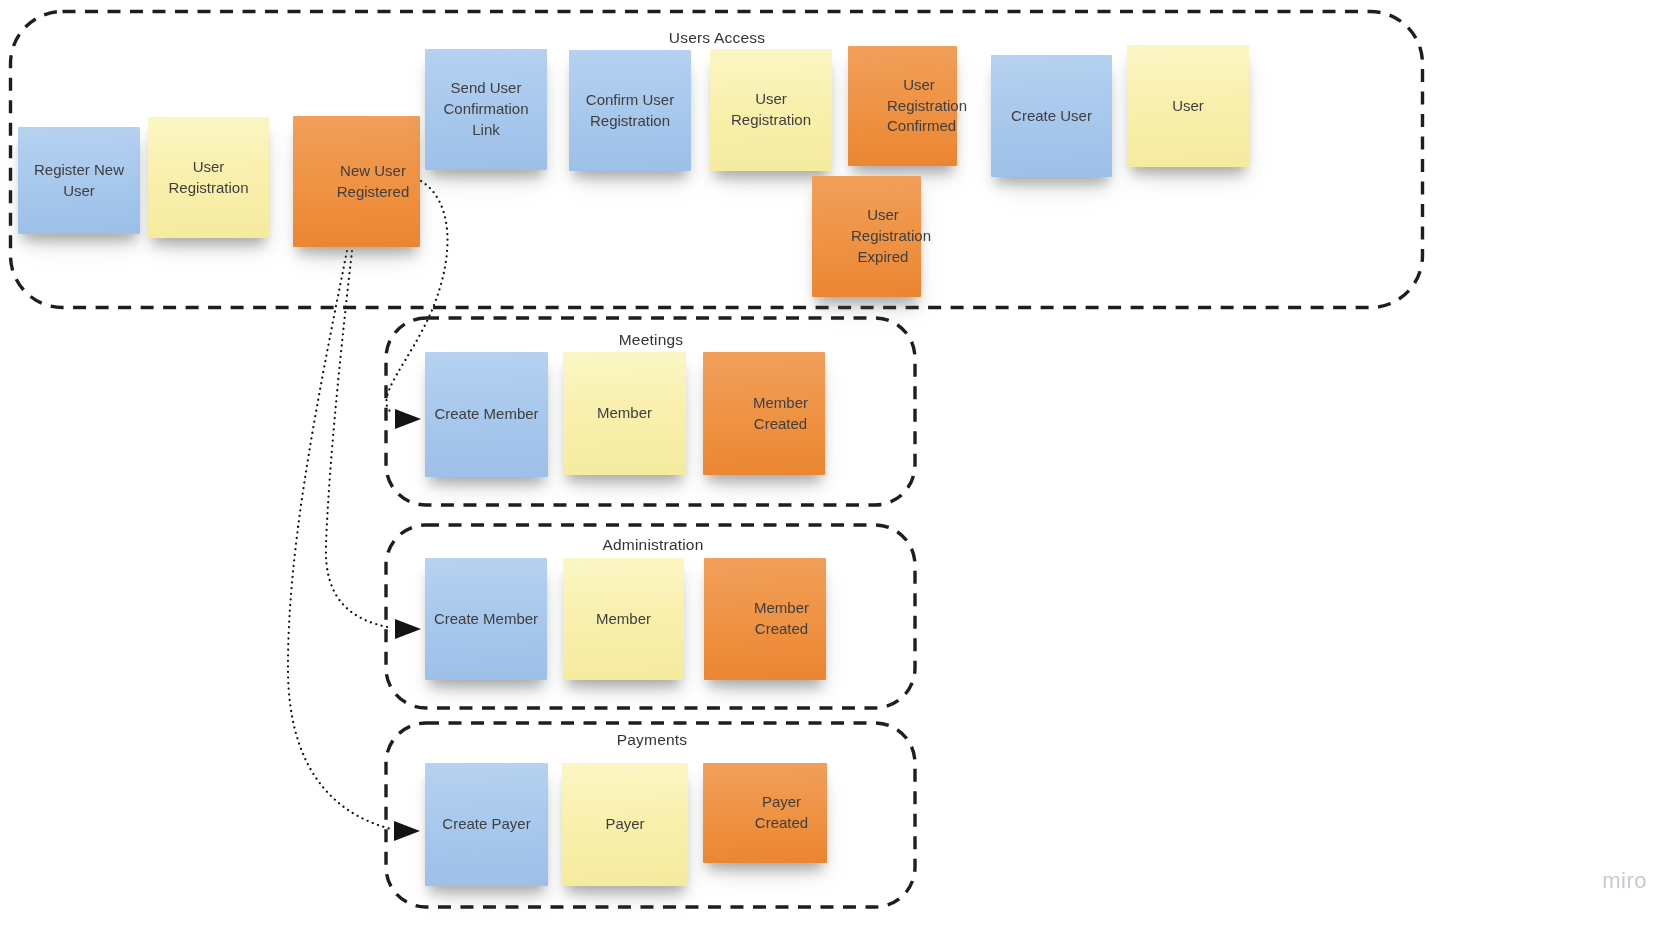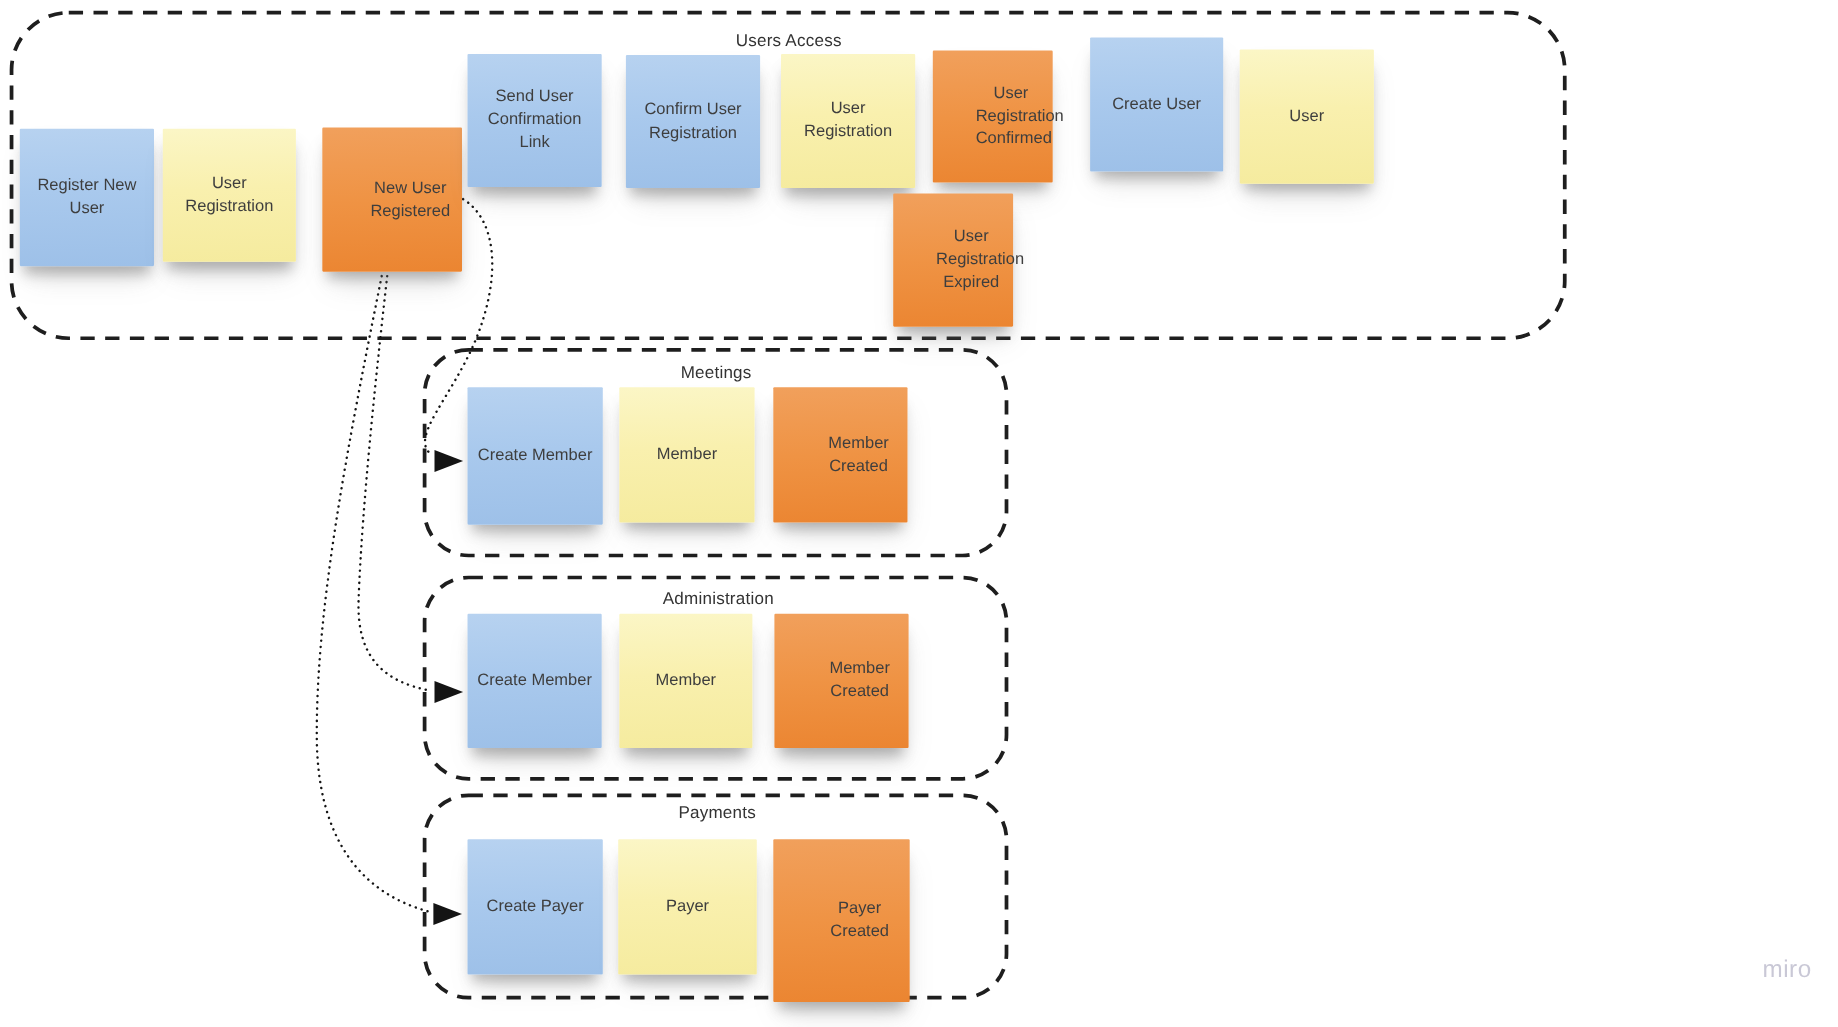--- a/index.html
+++ b/index.html
@@ -58,42 +58,42 @@
 
     <path d="M 347 251 C 315 410 287 555 288 672 C 289 760 326 812 391 829" fill="none" stroke="#141414" stroke-width="2.2" stroke-dasharray="0.1 5.5" stroke-linecap="round"></path>
     <polygon points="420,831 394,821 394,841" fill="#141414"></polygon>
   </svg>
 
   <div class="group-title" style="left:617px;top:29px;">Users Access</div>
   <div class="group-title" style="left:551px;top:331px;">Meetings</div>
   <div class="group-title" style="left:553px;top:536px;">Administration</div>
   <div class="group-title" style="left:552px;top:731px;">Payments</div>
 
-  <div class="note blue" style="left:18px;top:117px;width:122px;height:125px;">
+  <div class="note blue" style="left:18px;top:127px;width:122px;height:107px;">
       <span class="lbl">Register New User</span>
     </div>
   <div class="note yellow" style="left:148px;top:117px;width:121px;height:121px;">
       <span class="lbl">User Registration</span>
     </div>
   <div class="note orange" style="left:293px;top:116px;width:127px;height:131px;">
       <span class="lbl">New User Registered</span>
     </div>
   <div class="note blue" style="left:425px;top:49px;width:122px;height:121px;">
       <span class="lbl">Send User Confirmation Link</span>
     </div>
   <div class="note blue" style="left:569px;top:50px;width:122px;height:121px;">
       <span class="lbl">Confirm User Registration</span>
     </div>
   <div class="note yellow" style="left:710px;top:49px;width:122px;height:122px;">
       <span class="lbl">User Registration</span>
     </div>
   <div class="note orange" style="left:848px;top:46px;width:109px;height:120px;">
       <span class="lbl">User Registration Confirmed</span>
     </div>
-  <div class="note blue" style="left:991px;top:34px;width:121px;height:122px;">
+  <div class="note blue" style="left:991px;top:55px;width:121px;height:122px;">
       <span class="lbl">Create User</span>
     </div>
   <div class="note yellow" style="left:1127px;top:45px;width:122px;height:122px;">
       <span class="lbl">User</span>
     </div>
   <div class="note orange" style="left:812px;top:176px;width:109px;height:121px;">
       <span class="lbl">User Registration Expired</span>
     </div>
 
   <div class="note blue" style="left:425px;top:352px;width:123px;height:125px;">
@@ -115,19 +115,19 @@
   <div class="note orange" style="left:704px;top:558px;width:122px;height:122px;">
       <span class="lbl">Member Created</span>
     </div>
 
   <div class="note blue" style="left:425px;top:763px;width:123px;height:123px;">
       <span class="lbl">Create Payer</span>
     </div>
   <div class="note yellow" style="left:562px;top:763px;width:126px;height:123px;">
       <span class="lbl">Payer</span>
     </div>
-  <div class="note orange" style="left:703px;top:763px;width:124px;height:148px;">
+  <div class="note orange" style="left:703px;top:763px;width:124px;height:100px;">
       <span class="lbl">Payer Created</span>
     </div>
 
   <div class="watermark">miro</div>
 
 </div>
 
 </body></html>

